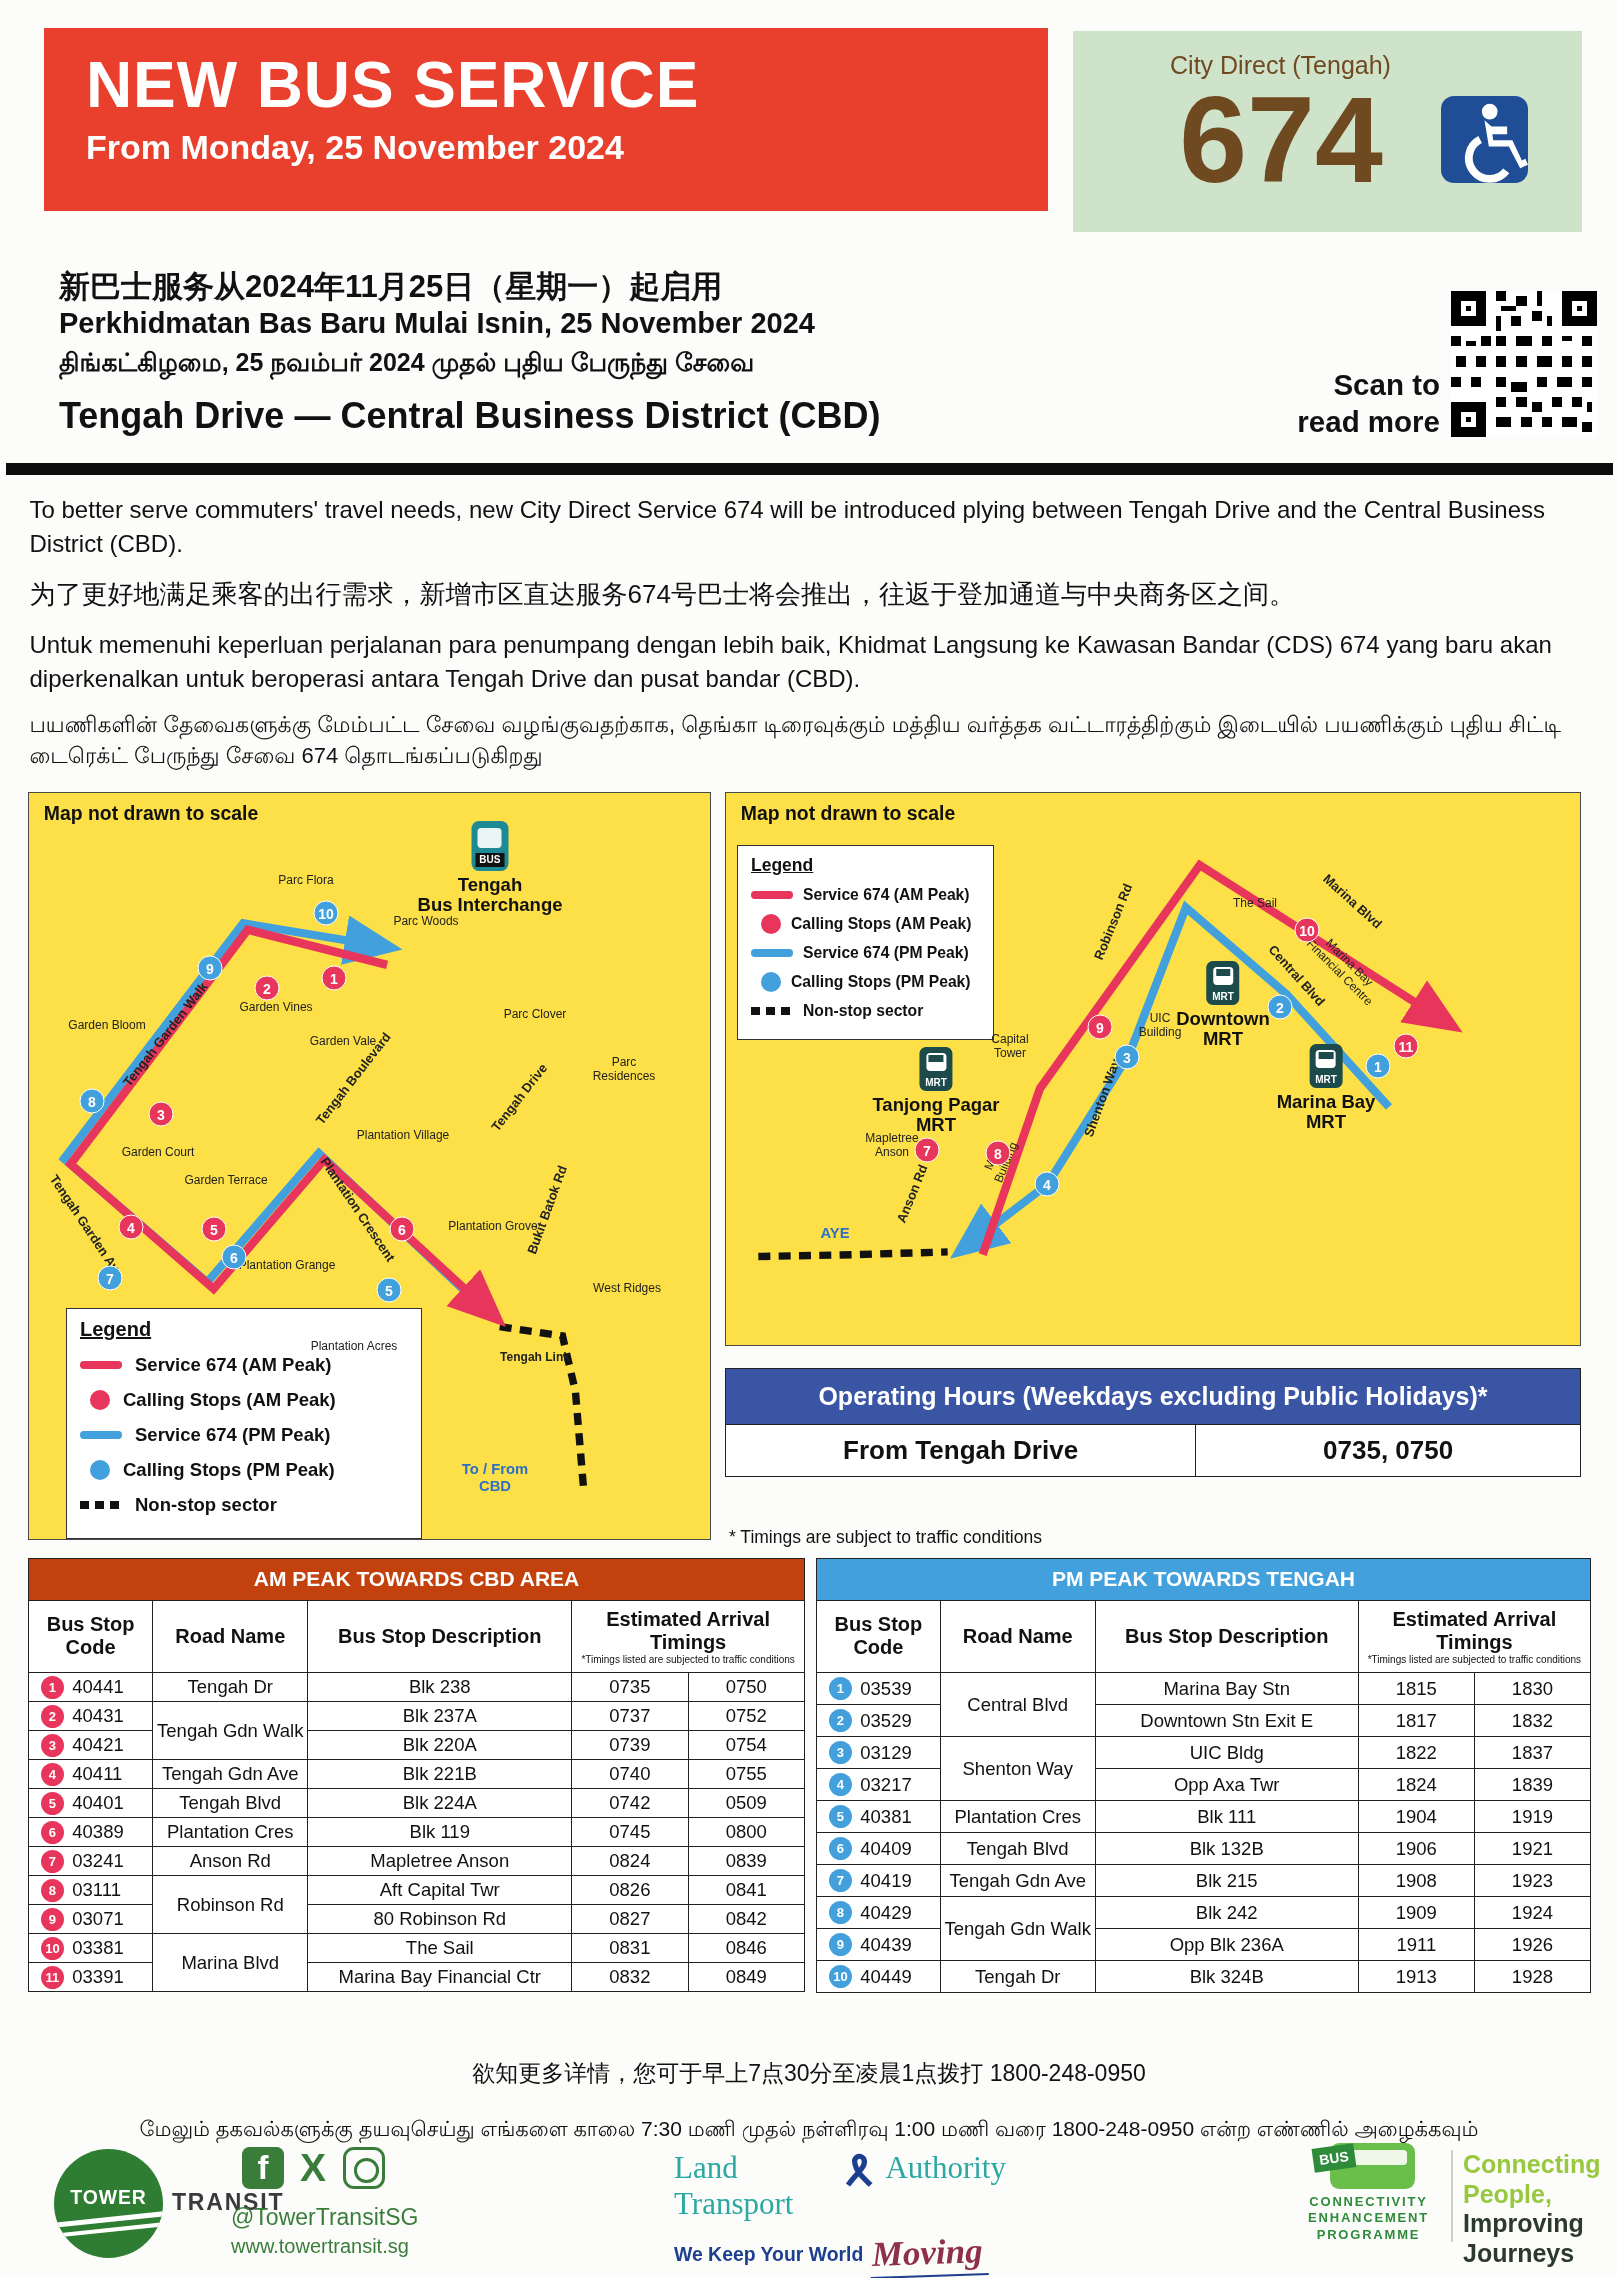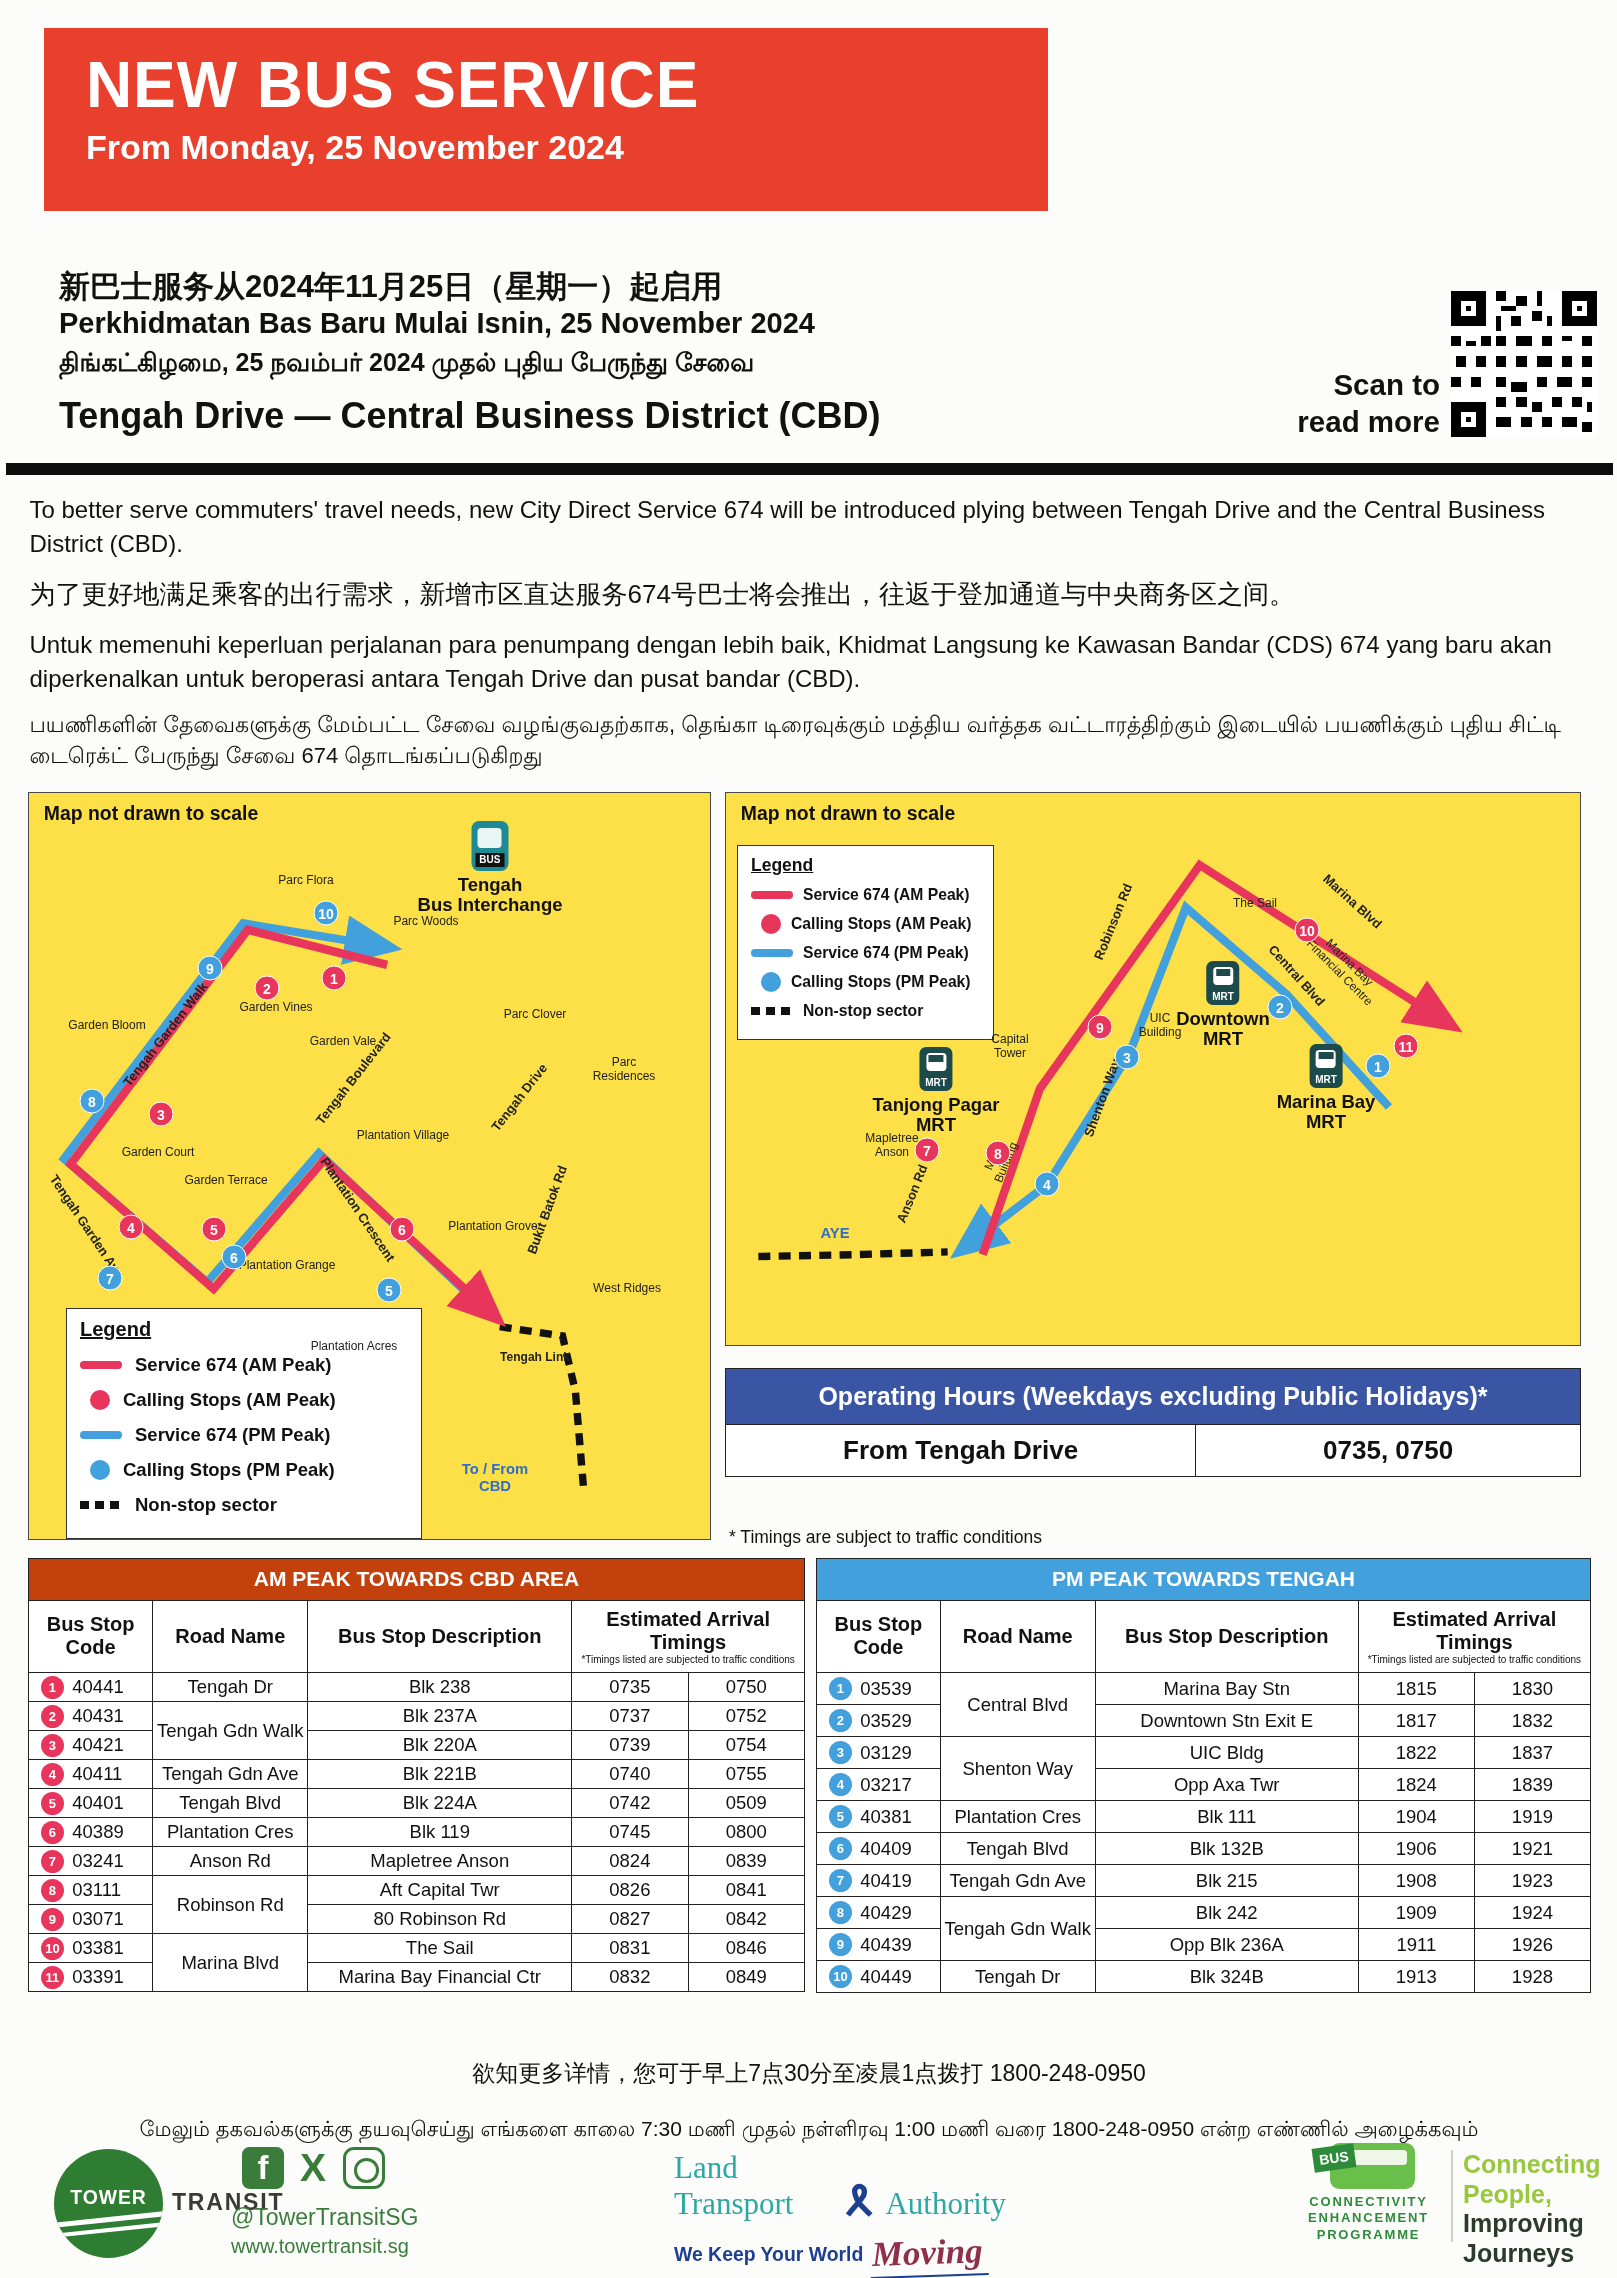--- a/index.html
+++ b/index.html
@@ -104,21 +104,21 @@
   .tt-transit{left:172px;top:2189px;font-size:23px;font-weight:bold;color:#3a3a3a;letter-spacing:1.8px;}
   .soc{top:2147px;width:42px;height:42px;}
   .fb{left:242px;background:#3a7d3a;border-radius:7.4px;color:#fff;font-size:33px;font-weight:bold;text-align:center;line-height:42px;}
   .xi{left:292px;color:#3a7d3a;font-size:39px;font-weight:bold;text-align:center;line-height:42px;}
   .ig{left:343px;border:3.7px solid #3a7d3a;border-radius:11px;}
   .ig:after{content:"";position:absolute;left:8.3px;top:8.3px;width:18.5px;height:18.5px;border:3.7px solid #3a7d3a;border-radius:50%;}
   .handle{left:231px;top:2204px;color:#3a7d3a;font-size:23px;}
   .url{left:231px;top:2235px;color:#3a7d3a;font-size:20px;}
 
   .lta{left:674px;top:2150px;width:332px;}
-  .lta .row1{font-size:31px;color:#2ba8a2;display:flex;align-items:flex-end;gap:9.2px;font-family:"Liberation Serif",serif;}
+  .lta .row1{font-size:31px;color:#2ba8a2;display:flex;align-items:flex-start;gap:9.2px;font-family:"Liberation Serif",serif;}
   .lta .row2{margin-top:11px;display:flex;align-items:center;gap:7px;}
   .lta .keep{color:#1d3f8f;font-size:19.4px;font-weight:bold;}
   .lta .mov{color:#8e3049;font-size:35px;font-style:italic;font-weight:bold;font-family:"Liberation Serif",serif;
     border-bottom:2.8px solid #1d3f8f;padding:0 5.5px 1.8px 1.8px;transform:rotate(-2deg);}
   .knot{width:42px;height:42px;}
 
   .bcep{left:1290px;top:2137px;width:157px;text-align:center;}
   .bcep .busimg{width:111px;height:57px;margin:0 auto;position:relative;}
   .bcep .body{position:absolute;left:16.6px;top:5.5px;width:85px;height:46px;background:#6abf4b;border-radius:9.2px;}
   .bcep .win{position:absolute;left:24px;top:13px;width:70px;height:14.8px;background:#eef7e8;border-radius:3.7px;}
@@ -130,20 +130,31 @@
   .fsep{left:1451px;top:2150px;width:1.8px;height:92px;background:#cfcfcf;}
 </style>
 </head>
 <body>
 
 <div id="poster">
 
   <div class="abs banner">
     <h1>NEW BUS SERVICE</h1>
     <h2>From Monday, 25 November 2024</h2>
+  </div>
+  <div class="abs badge">
+    <div class="cd">City Direct (Tengah)</div>
+    <div class="num">674</div>
+    <div class="wheel">
+      <svg viewBox="0 0 100 100" width="87" height="87">
+        <circle cx="56" cy="18" r="9" fill="#fff"></circle>
+        <path d="M50 28 l5 30 h23 l13 25 9-4-3-7-4 2-11-23 h-22 l-1-7 h17 v-9 h-18 z" fill="#fff"></path>
+        <path d="M45 50 a24 24 0 1 0 30 36" stroke="#fff" stroke-width="9" fill="none"></path>
+      </svg>
+    </div>
   </div>
 
   <div class="abs intro-zh">新巴士服务从2024年11月25日（星期一）起启用</div>
   <div class="abs intro-ms">Perkhidmatan Bas Baru Mulai Isnin, 25 November 2024</div>
   <div class="abs intro-ta">திங்கட்கிழமை, 25 நவம்பர் 2024 முதல் புதிய பேருந்து சேவை</div>
   <div class="abs route-title">Tengah Drive — Central Business District (CBD)</div>
 
   <div class="abs scan" style="white-space:pre-line">Scan to
 read more</div>
   <div class="abs qr">

